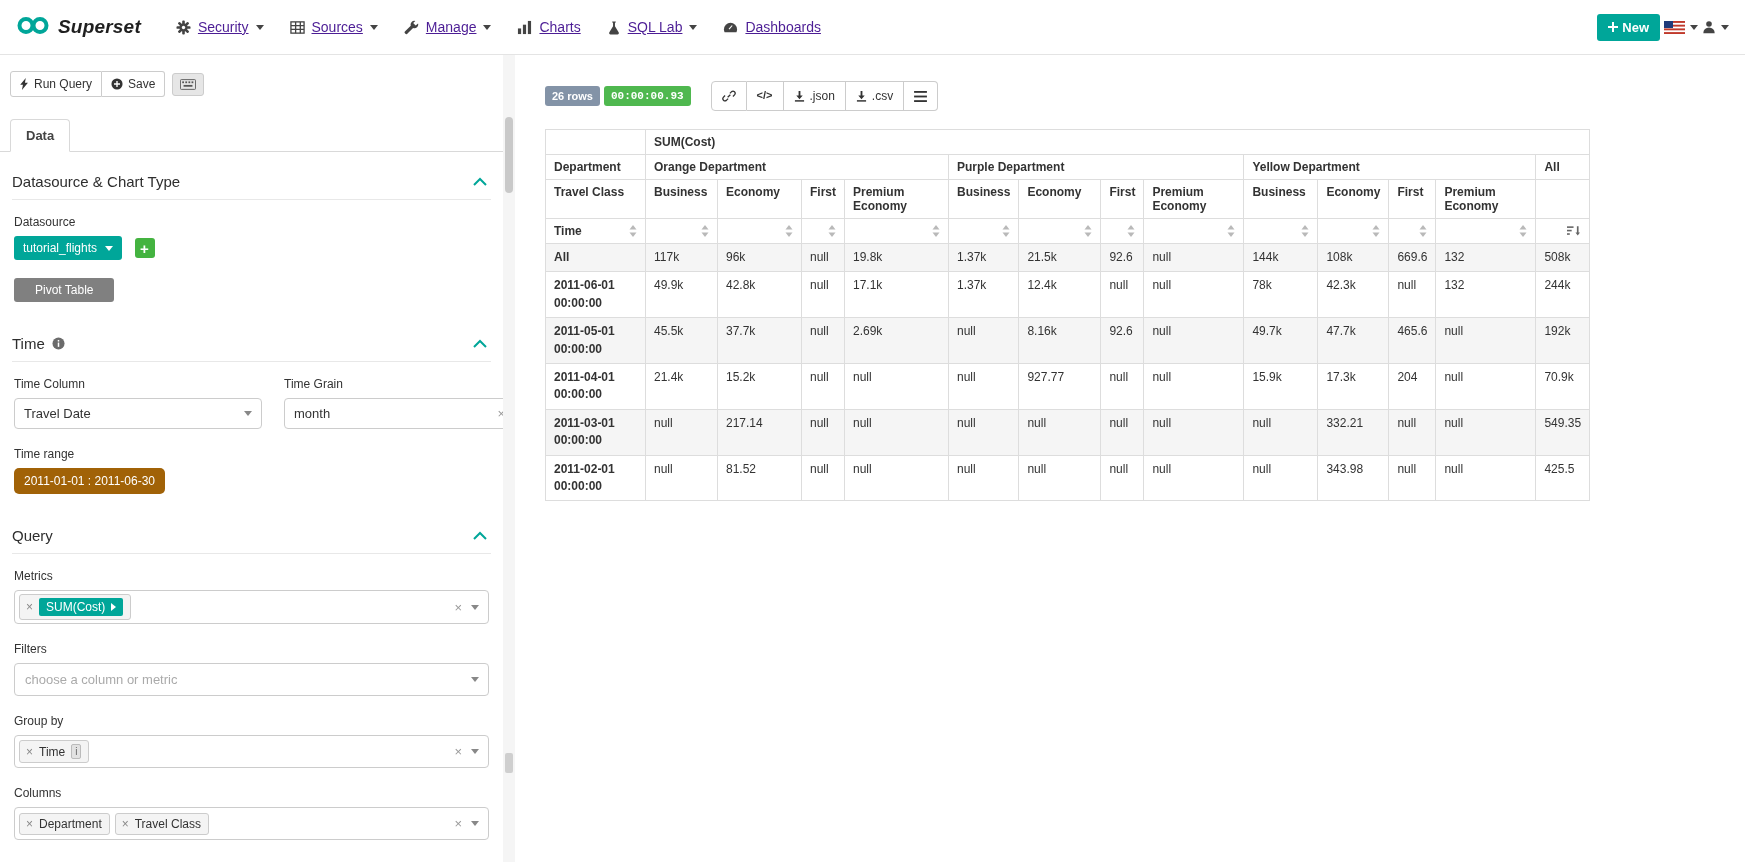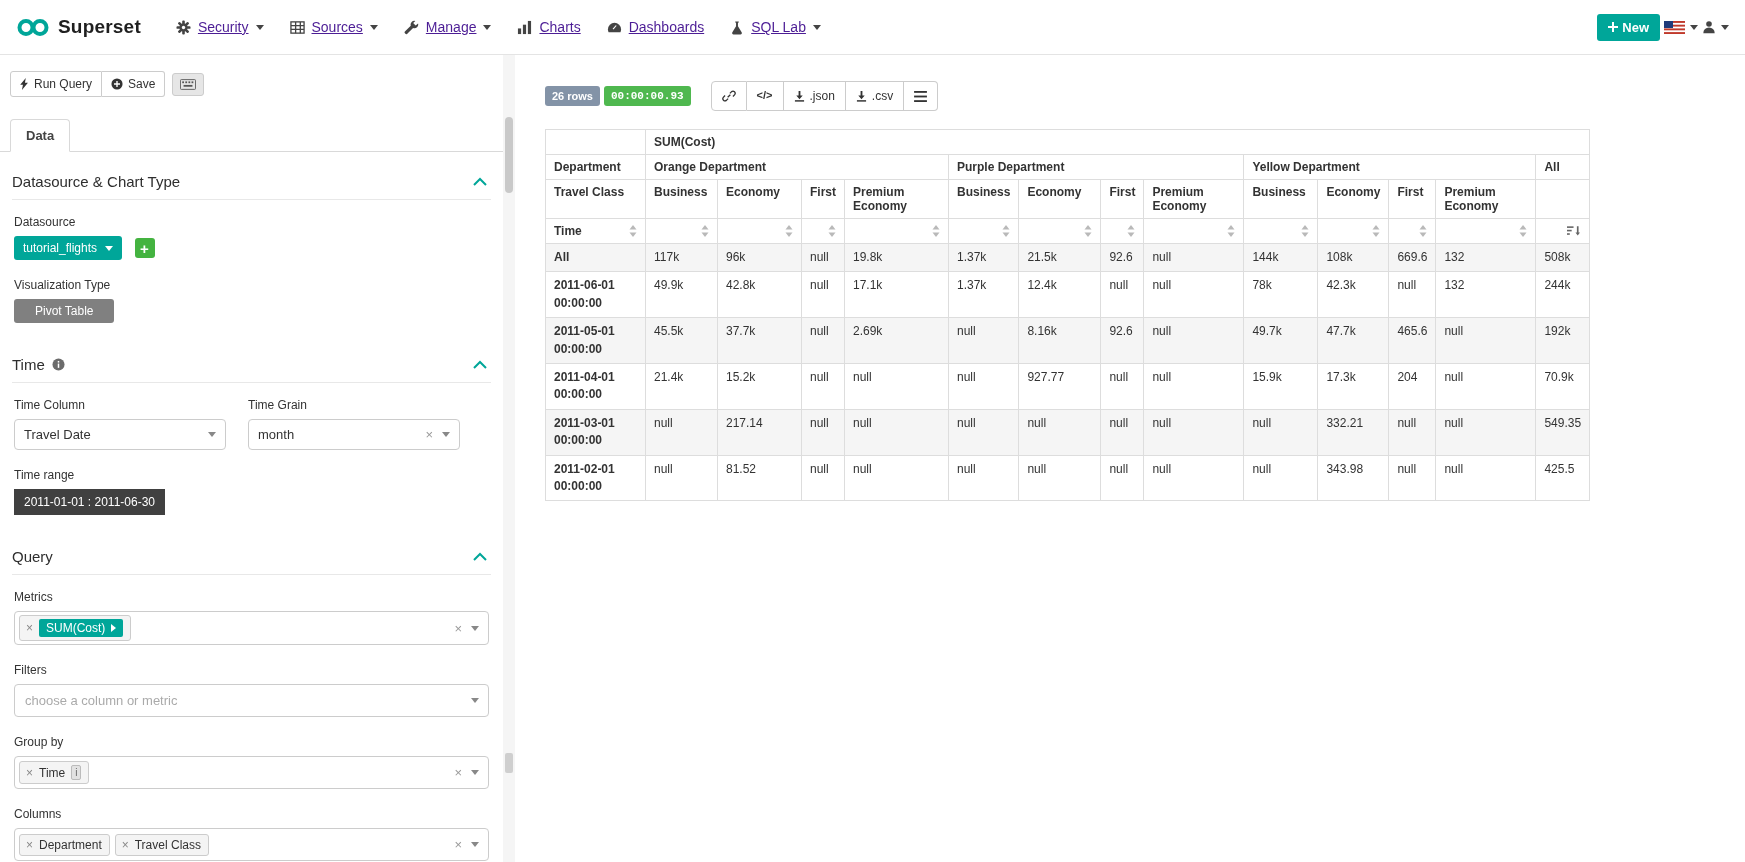--- a/index.html
+++ b/index.html
@@ -1,21 +1,21 @@
 <!DOCTYPE html>
 <html><head>
 <meta charset="utf-8">
 <style>
   * { margin:0; padding:0; box-sizing:border-box; }
   html,body { width:1745px; height:862px; overflow:hidden; }
   body { font-family:"Liberation Sans", sans-serif; background:#fff; color:#333; }
 
   
   .navbar { height:55px; background:#fff; border-bottom:1px solid #e4e4e4; display:flex; align-items:center; padding:0 16px; }
-  .brand { display:flex; align-items:center; gap:8px; margin-right:22px; cursor:pointer; }
+  .brand { display:flex; gap:8px; margin-right:22px; cursor:pointer;font-style:italic; }
   .brand-text { font-size:19px; font-weight:bold; color:#1f1f1f; letter-spacing:.2px; }
   .nav-items { display:flex; align-items:stretch; height:100%; }
   .nav-item { display:flex; align-items:center; gap:7px; padding:0 13px; font-size:14px; color:#4c1d95; cursor:pointer;text-decoration:underline; }
   .caret-down { width:0; height:0; border-left:4px solid transparent; border-right:4px solid transparent; border-top:5px solid #444; }
   .nav-right { margin-left:auto; display:flex; align-items:center; gap:4px; }
   .btn-new { display:inline-flex; align-items:center; gap:4px; background:#00a699; color:#fff; font-size:13px; padding:6px 11px; border-radius:3px; border:none; cursor:pointer; font-weight:bold; }
   .nav-icon-group { display:flex; align-items:center; gap:5px; cursor:pointer; }
 
   
   .main { display:flex; height:807px; background:#fff; }
@@ -42,25 +42,25 @@
   .section + .section { margin-top:26px; }
   .section-header { display:flex; align-items:center; justify-content:space-between; padding:7px 4px 9px 0; border-bottom:1px solid #e8e8e8; cursor:pointer; }
   .section-title { font-size:15px; color:#2e2e2e; display:flex; align-items:center; gap:7px; }
   .control { margin:15px 2px 18px 2px; }
   .control-label { font-size:12px; color:#333; margin-bottom:7px; }
   .chip-teal { display:inline-flex; align-items:center; gap:8px; background:#00a699; color:#fff; font-size:12px; padding:5px 9px; border-radius:3px; cursor:pointer; }
   .caret-white { width:0; height:0; border-left:4px solid transparent; border-right:4px solid transparent; border-top:5px solid #fff; }
   .plus-btn { width:20px; height:20px; background:#44b340; color:#fff; border-radius:3px; margin-left:8px; display:inline-flex; align-items:center; justify-content:center; font-size:15px; font-weight:bold; cursor:pointer; vertical-align:middle; }
   .chip-gray { display:inline-block; background:#808080; color:#fff; font-size:12px; padding:5px 21px; border-radius:3px; cursor:pointer; }
   .two-col { display:flex; gap:22px; }
-  .select-box { width:212px; height:31px; border:1px solid #ccc; border-radius:4px; background:#fff; display:flex; align-items:center; justify-content:space-between; padding:0 9px; font-size:13px; color:#333; cursor:pointer; }
+  .select-box { width:248px; height:31px; border:1px solid #ccc; border-radius:4px; background:#fff; display:flex; align-items:center; justify-content:space-between; padding:0 9px; font-size:13px; color:#333; cursor:pointer; }
   .select-controls { display:flex; align-items:center; gap:9px; color:#999; }
   .caret-gray { width:0; height:0; border-left:4px solid transparent; border-right:4px solid transparent; border-top:5px solid #888; }
   .x-mark { font-size:13px; color:#999; cursor:pointer; line-height:1; }
-  .btn-timerange { background:#404040; color:#fff; font-size:12px; padding:6px 10px; border-radius:0; border:none; cursor:pointer; }
+  .btn-timerange { background:#a16207; color:#fff; font-size:12px; padding:6px 10px; border-radius:5px; border:none; cursor:pointer; }
   .field-box { border:1px solid #ccc; border-radius:4px; min-height:33px; background:#fff; display:flex; align-items:center; justify-content:space-between; padding:3px 9px 3px 4px; }
   .chips { display:flex; align-items:center; gap:5px; flex-wrap:wrap; }
   .chip-outer { display:inline-flex; align-items:center; gap:6px; border:1px solid #ccc; background:#f4f4f4; border-radius:3px; padding:3px 7px 3px 6px; font-size:12px; color:#333; cursor:pointer; }
   .chip-x { color:#888; font-size:12px; line-height:1; cursor:pointer; }
   .chip-metric-inner { display:inline-flex; align-items:center; gap:6px; background:#00a699; color:#fff; border-radius:2px; padding:2px 7px; font-size:12px; }
   .caret-right-white { width:0; height:0; border-top:4px solid transparent; border-bottom:4px solid transparent; border-left:5px solid #fff; }
   .placeholder { color:#aaa; font-size:13px; padding-left:6px; }
   .info-badge { display:inline-block; font-size:10px; color:#666; background:#e2e2e2; border:1px solid #bbb; border-radius:2px; padding:0 3px; line-height:1.3; }
 
   
@@ -130,32 +130,32 @@
     </div>
     <div class="nav-item">
       <svg width="15" height="15" viewBox="0 0 16 16" fill="#444">
           <rect x="1" y="9" width="3.4" height="6"></rect>
           <rect x="6.3" y="5" width="3.4" height="10"></rect>
           <rect x="11.6" y="1" width="3.4" height="14"></rect>
         </svg>
       <span>Charts</span>
     </div>
     <div class="nav-item">
+      <svg width="14" height="15" viewBox="0 0 16 16" fill="#444">
+          <path d="M6 1h4v1.2l-.9.5v3.8l4.2 7a1.6 1.6 0 01-1.4 2.5H4.1a1.6 1.6 0 01-1.4-2.5l4.2-7V2.7L6 2.2z"></path>
+        </svg>
+      <span>SQL Lab</span>
+      <span class="caret-down"></span>
+    </div>
+    <div class="nav-item">
       <svg width="15" height="15" viewBox="0 0 16 16" fill="#444">
           <path d="M8 3a7 7 0 00-7 7c0 1.1.3 2.1.7 3h12.6c.4-.9.7-1.9.7-3a7 7 0 00-7-7z"></path>
           <rect x="7.4" y="5.2" width="1.2" height="5.2" fill="#fff" transform="rotate(40 8 8)"></rect>
         </svg>
       <span>Dashboards</span>
-    </div>
-    <div class="nav-item">
-      <svg width="14" height="15" viewBox="0 0 16 16" fill="#444">
-          <path d="M6 1h4v1.2l-.9.5v3.8l4.2 7a1.6 1.6 0 01-1.4 2.5H4.1a1.6 1.6 0 01-1.4-2.5l4.2-7V2.7L6 2.2z"></path>
-        </svg>
-      <span>SQL Lab</span>
-      <span class="caret-down"></span>
     </div>
   </div>
   <div class="nav-right">
     <button class="btn-new">
       <svg width="10" height="10" viewBox="0 0 10 10">
           <path d="M4 0h2v4h4v2H6v4H4V6H0V4h4z" fill="#fff"></path>
         </svg>
       <span>New</span>
     </button>
     <div class="nav-icon-group">
@@ -229,21 +229,20 @@
         </div>
         <div class="control">
           <div class="control-label">Datasource</div>
           <span class="chip-teal">
             <span>tutorial_flights</span>
             <span class="caret-white"></span>
           </span>
           <span class="plus-btn">+</span>
         </div>
         <div class="control">
-          <div class="control-label">Visualization Type</div>
           <span class="chip-gray">Pivot Table</span>
         </div>
       </div>
 
       <div class="section">
         <div class="section-header">
           <span class="section-title">
             <span>Time</span>
             <svg width="13" height="13" viewBox="0 0 14 14">
                 <circle cx="7" cy="7" r="6.5" fill="#6b6b6b"></circle>

